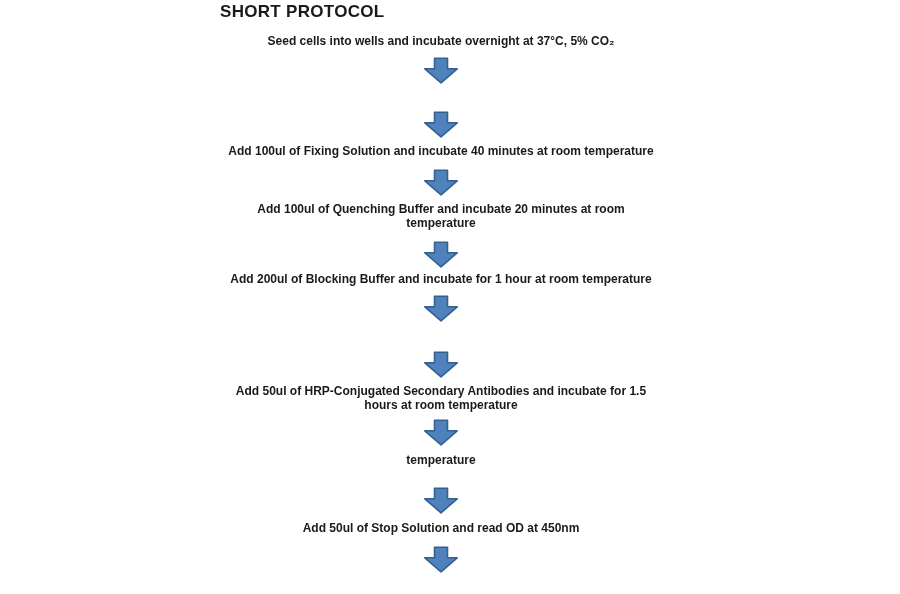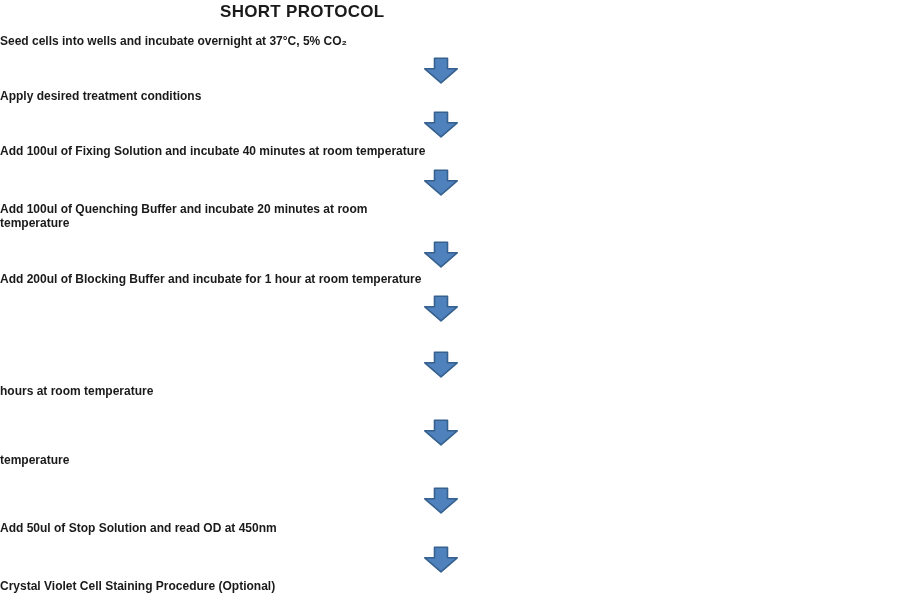--- a/index.html
+++ b/index.html
@@ -18,20 +18,21 @@
     top: 2px;
     font-size: 17px;
     font-weight: bold;
     letter-spacing: 0.3px;
     white-space: nowrap;
   }
   .step {
     position: absolute;
     left: 0;
     width: 882px;
+    text-align: center;
     font-size: 12px;
     font-weight: bold;
     line-height: 14px;
   }
   .step .line { white-space: nowrap; }
   .arrow {
     position: absolute;
     left: 423px;
     width: 36px;
     height: 27px;
@@ -54,23 +55,20 @@
   <div class="step" style="top:34px">
     <div class="line">Seed cells into wells and incubate overnight at 37°C, 5% CO₂</div>
   </div>
 
   <div class="arrow" style="top:57px">
     <svg viewBox="0 0 36 27" width="36" height="27">
         <path d="M11.5 1.2 L24.5 1.2 L24.5 11.8 L34.2 11.8 L18 25.8 L1.8 11.8 L11.5 11.8 Z"></path>
       </svg>
   </div>
 
-  <div class="step" style="top:89px">
-    <div class="line">Apply desired treatment conditions</div>
-  </div>
 
   <div class="arrow" style="top:111px">
     <svg viewBox="0 0 36 27" width="36" height="27">
         <path d="M11.5 1.2 L24.5 1.2 L24.5 11.8 L34.2 11.8 L18 25.8 L1.8 11.8 L11.5 11.8 Z"></path>
       </svg>
   </div>
 
   <div class="step" style="top:144px">
     <div class="line">Add 100ul of Fixing Solution and incubate 40 minutes at room temperature</div>
   </div>
@@ -103,20 +101,21 @@
   </div>
 
 
   <div class="arrow" style="top:351px">
     <svg viewBox="0 0 36 27" width="36" height="27">
         <path d="M11.5 1.2 L24.5 1.2 L24.5 11.8 L34.2 11.8 L18 25.8 L1.8 11.8 L11.5 11.8 Z"></path>
       </svg>
   </div>
 
   <div class="step" style="top:384px">
+    <div class="line">Add 50ul of HRP-Conjugated Secondary Antibodies and incubate for 1.5</div>
     <div class="line">hours at room temperature</div>
   </div>
 
   <div class="arrow" style="top:419px">
     <svg viewBox="0 0 36 27" width="36" height="27">
         <path d="M11.5 1.2 L24.5 1.2 L24.5 11.8 L34.2 11.8 L18 25.8 L1.8 11.8 L11.5 11.8 Z"></path>
       </svg>
   </div>
 
   <div class="step" style="top:453px">
@@ -132,17 +131,14 @@
   <div class="step" style="top:521px">
     <div class="line">Add 50ul of Stop Solution and read OD at 450nm</div>
   </div>
 
   <div class="arrow" style="top:546px">
     <svg viewBox="0 0 36 27" width="36" height="27">
         <path d="M11.5 1.2 L24.5 1.2 L24.5 11.8 L34.2 11.8 L18 25.8 L1.8 11.8 L11.5 11.8 Z"></path>
       </svg>
   </div>
 
-  <div class="step" style="top:579px">
-    <div class="line">Crystal Violet Cell Staining Procedure (Optional)</div>
-  </div>
 
 </div>
 
 </body></html>

